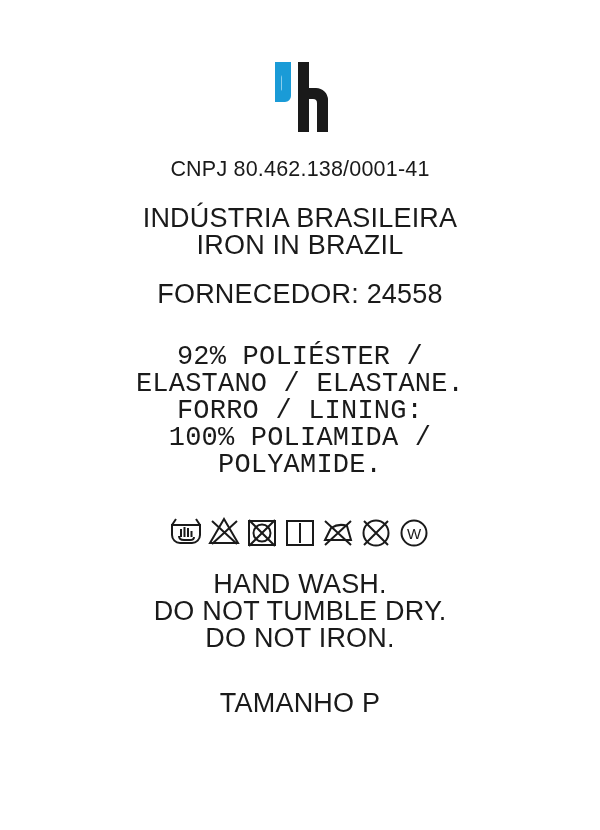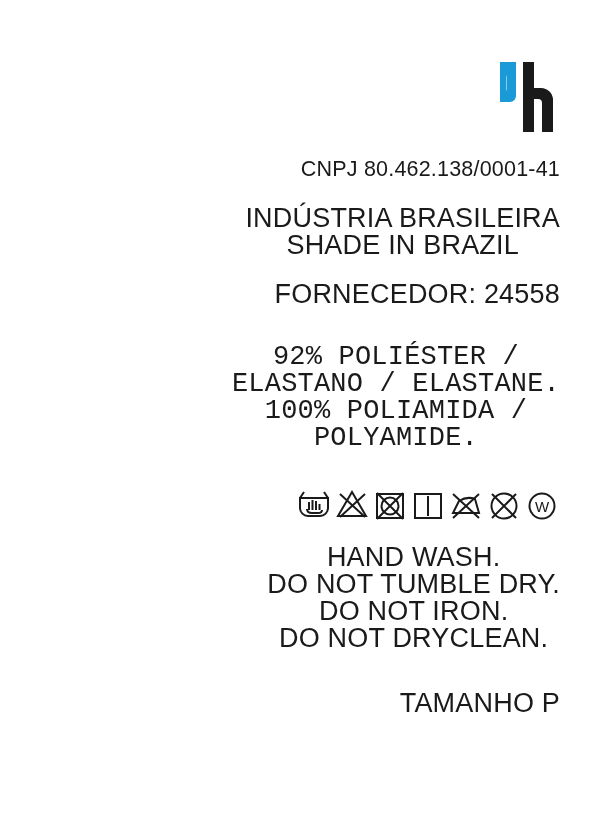--- a/index.html
+++ b/index.html
@@ -14,21 +14,21 @@
     color: #1a1a1a;
     overflow: hidden;
   }
   .label {
     width: 600px;
     height: 830px;
     box-sizing: border-box;
     padding: 60px 40px 0 40px;
     display: flex;
     flex-direction: column;
-    align-items: flex-end;
+    align-items: center;
   }
   .logo {
     width: 70px;
     height: 82px;
     position: relative;
     margin-bottom: 14px;
   }
   .logo svg { display: block; }
 
   .line {
@@ -68,28 +68,29 @@
       <path d="M10 2 h16 v34 a6 6 0 0 1 -6 6 h-9 v-11 h4 a1.5 1.5 0 0 0 1.5 -1.5 V2 Z" fill="#1a9bd7"></path>
       <path d="M10 2 h16 v11 h-5 a5 5 0 0 0 -5 5 v24 h-6 Z" fill="#1a9bd7"></path>
       <path d="M33 2 h11 v26 h7 a12 12 0 0 1 12 12 v32 h-11 V43 a4 4 0 0 0 -4 -4 h-4 v33 h-11 Z" fill="#1a1a1a"></path>
     </svg>
   </div>
 
   <div class="cnpj line">CNPJ 80.462.138/0001-41</div>
 
   <div class="origin">
     <div class="line">INDÚSTRIA BRASILEIRA</div>
-    <div class="line">SHADE IN BRAZIL</div>
+    <div class="line">IRON IN BRAZIL</div>
   </div>
 
   <div class="supplier line">FORNECEDOR: 24558</div>
 
   <div class="composition">
     <div class="line">92% POLIÉSTER /</div>
     <div class="line">ELASTANO / ELASTANE.</div>
+    <div class="line">FORRO / LINING:</div>
     <div class="line">100% POLIAMIDA /</div>
     <div class="line">POLYAMIDE.</div>
   </div>
 
   <div class="symbols">
 
     <svg width="36" height="34" viewBox="0 0 36 34" xmlns="http://www.w3.org/2000/svg">
       <path d="M4 10 h28 v10 a8 8 0 0 1 -8 8 h-12 a8 8 0 0 1 -8 -8 Z" fill="none" stroke="#1a1a1a" stroke-width="2"></path>
       <path d="M4 10 L8 4 M32 10 L28 4" stroke="#1a1a1a" stroke-width="2" fill="none"></path>
       <path d="M13 22 v-8 M16.5 22 v-10 M20 22 v-9 M23.5 22 v-6" stroke="#1a1a1a" stroke-width="2" fill="none"></path>
@@ -126,21 +127,20 @@
       <circle cx="18" cy="18" r="12.5" fill="none" stroke="#1a1a1a" stroke-width="2"></circle>
       <text x="18" y="24" text-anchor="middle" font-family="Liberation Sans, sans-serif" font-size="15" fill="#1a1a1a">W</text>
     </svg>
 
   </div>
 
   <div class="care">
     <div class="line">HAND WASH.</div>
     <div class="line">DO NOT TUMBLE DRY.</div>
     <div class="line">DO NOT IRON.</div>
-    <div class="line">DO NOT DRYCLEAN.</div>
   </div>
 
   <div class="size">
     <div class="line">TAMANHO P</div>
 
   </div>
 
 </div>
 
 </body></html>

